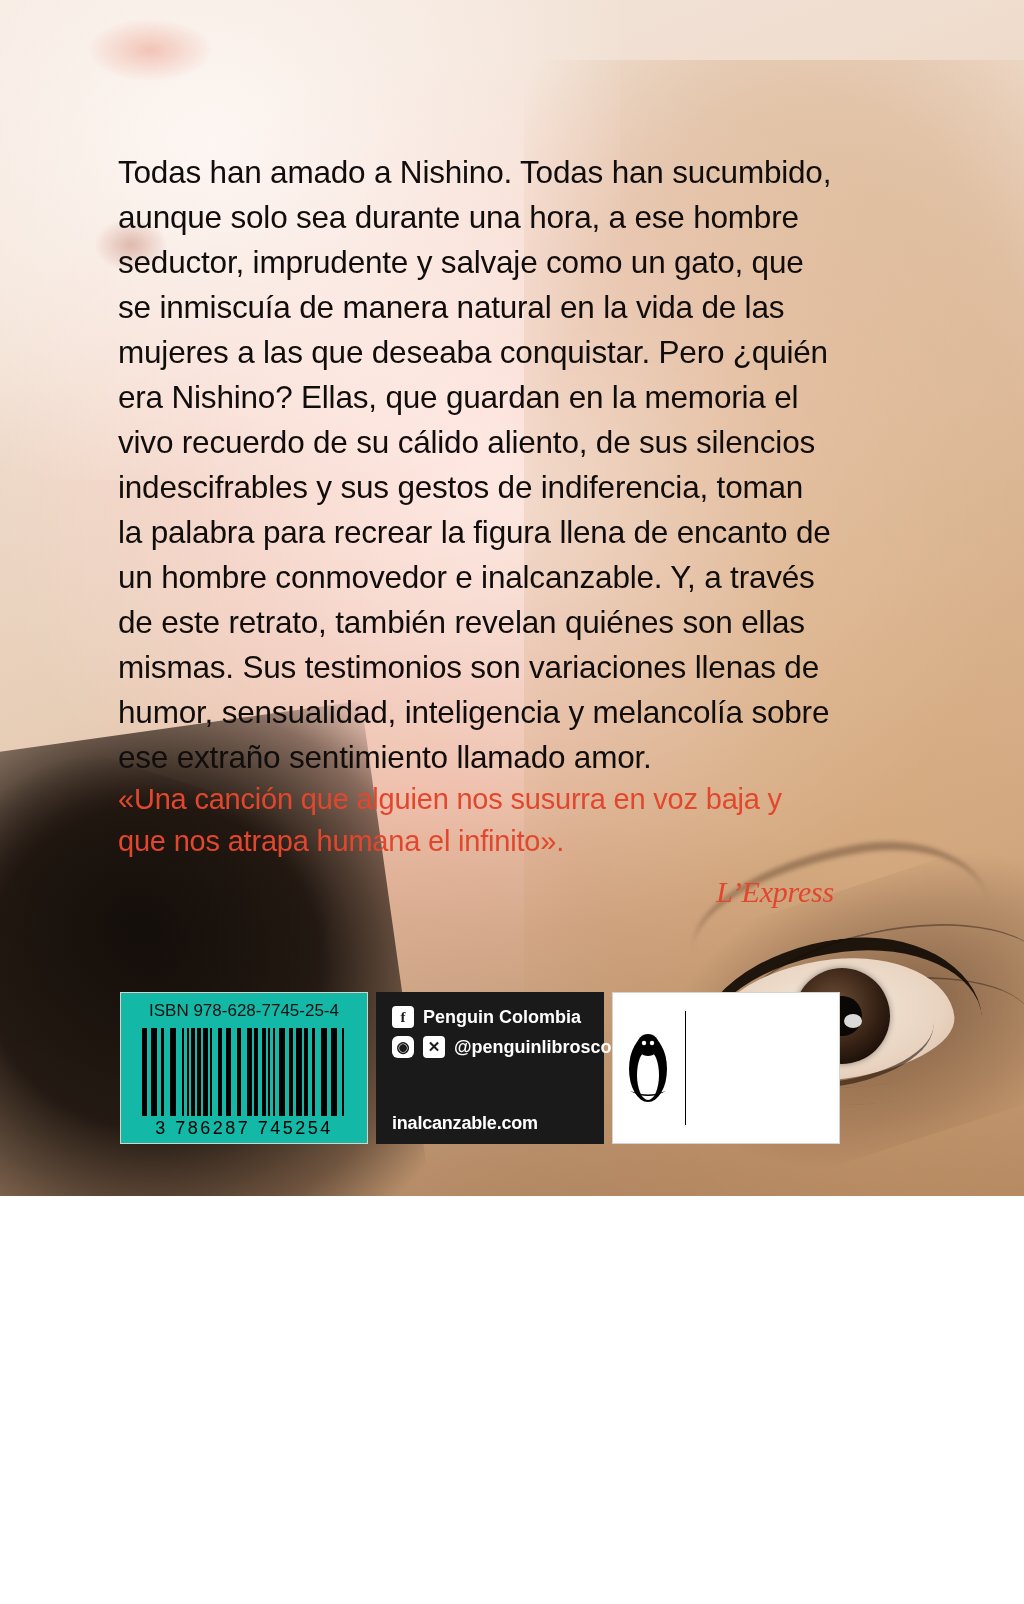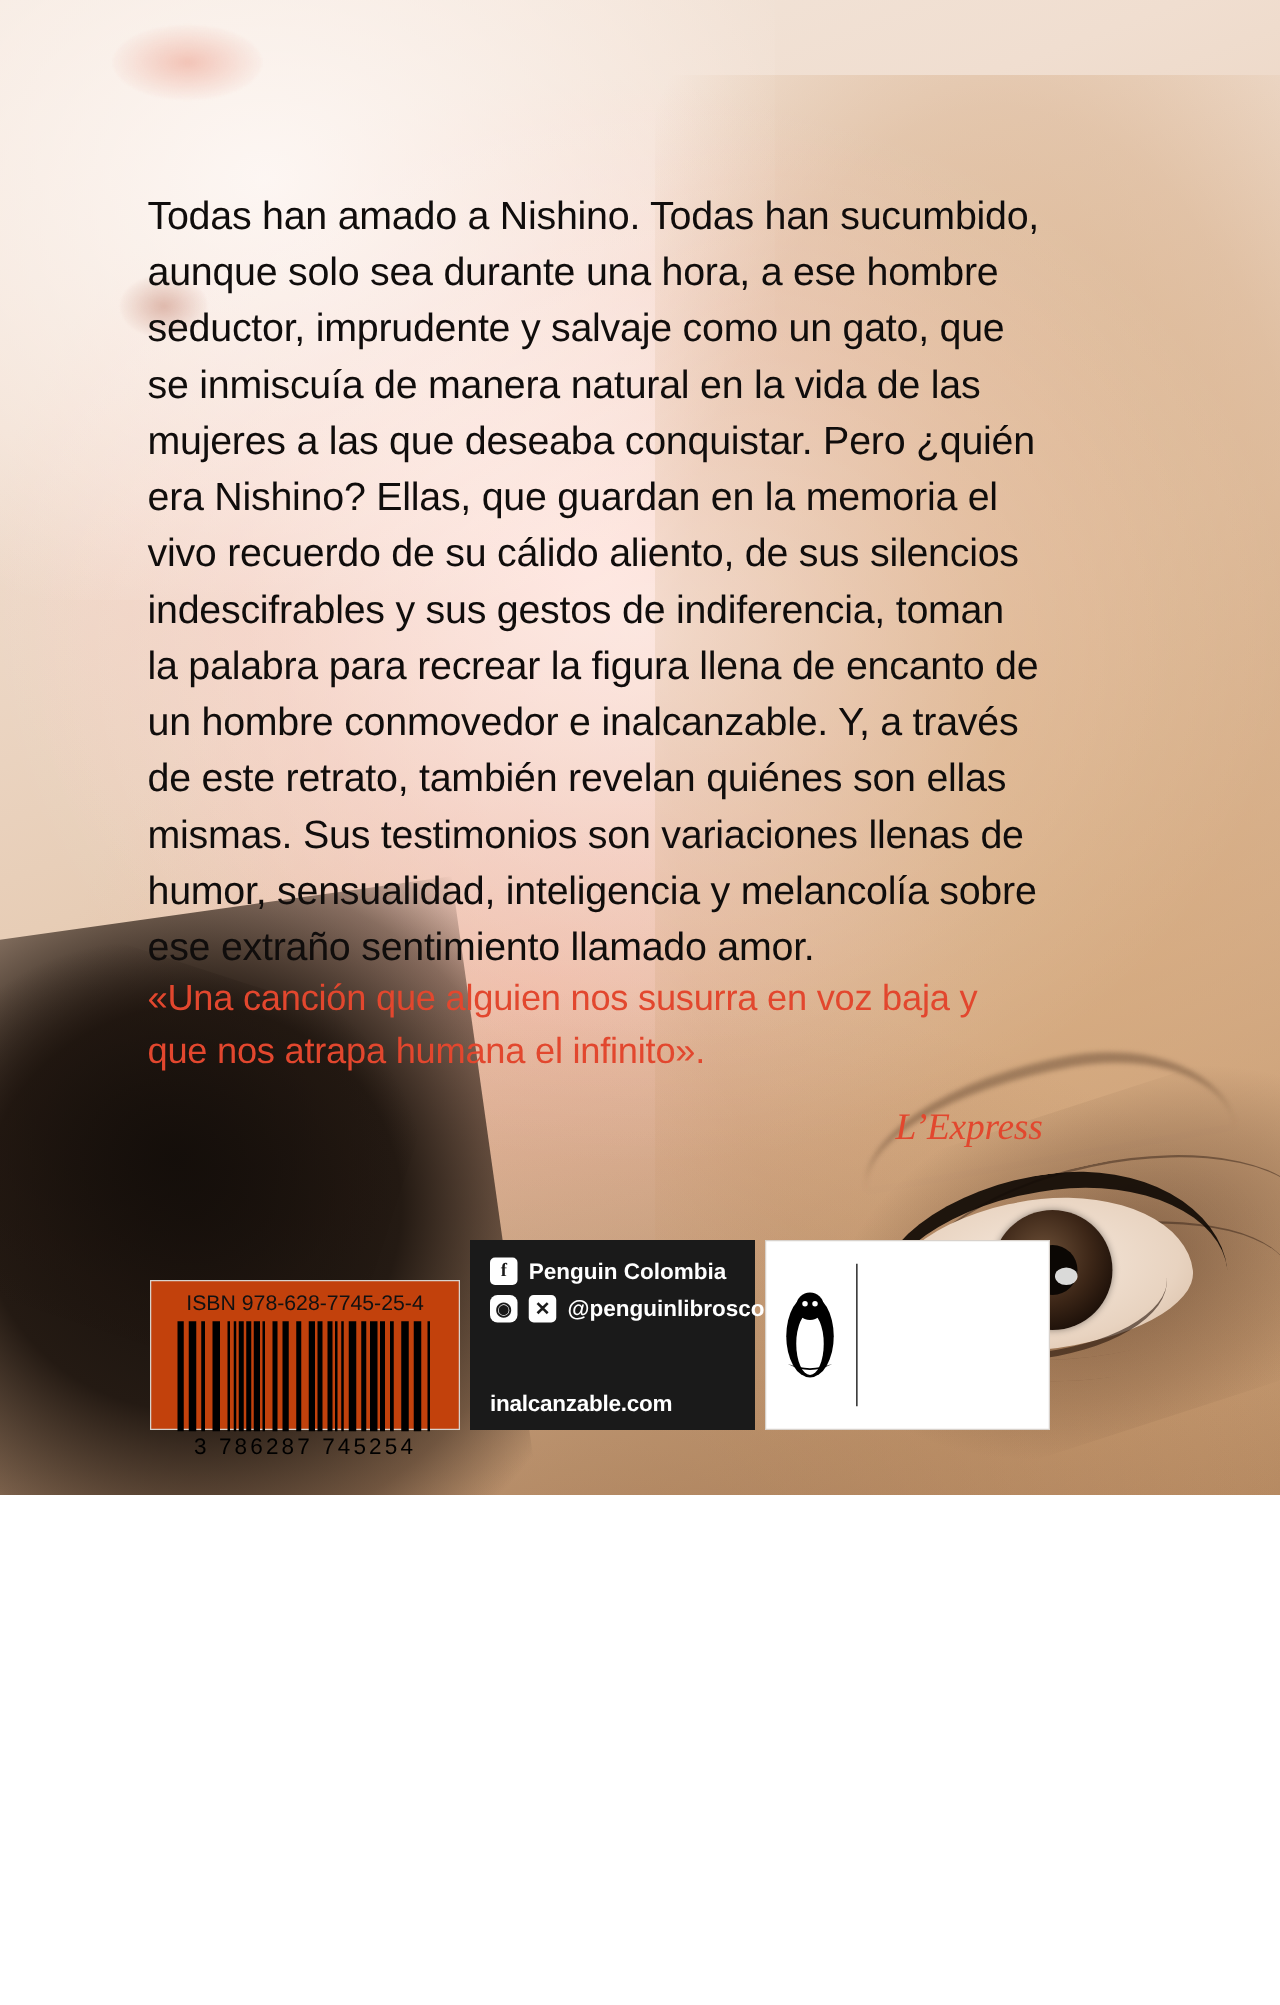--- a/index.html
+++ b/index.html
@@ -176,42 +176,41 @@
     line-height: 42px;
     letter-spacing: -0.2px;
   }
   .quote-block { margin-bottom: 48px; }
   .quote-source {
     text-align: right;
     font-family: "Liberation Serif", serif;
     font-style: italic;
     font-size: 30px;
     line-height: 40px;
-    margin-top: 20px;
+    margin-top: 10px;
   }
 
   
   .footer {
     position: absolute;
     left: 120px;
     bottom: 52px;
     display: flex;
     align-items: stretch;
     height: 152px;
   }
   .isbn-box {
-    background: #c2410c;
+    background: #14b8a6;
     width: 248px;
     border: 1px solid #d8d2cc;
     display: flex;
     flex-direction: column;
     align-items: center;
     padding: 8px 6px 4px;
     box-sizing: border-box;
-    margin-top: 32px;
   }
   .isbn-text {
     font-family: "Liberation Sans", sans-serif;
     font-size: 17px;
     color: #111;
     letter-spacing: 0px;
     margin-bottom: 4px;
     white-space: nowrap;
   }
   .barcode {

